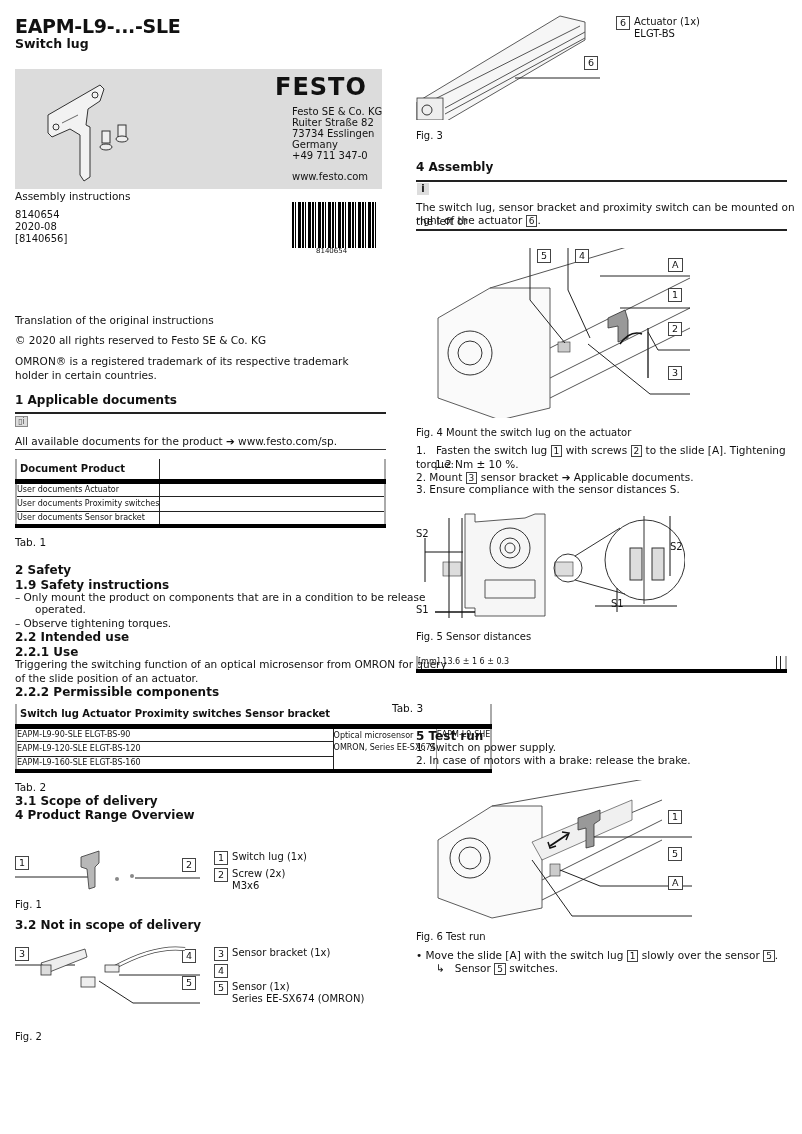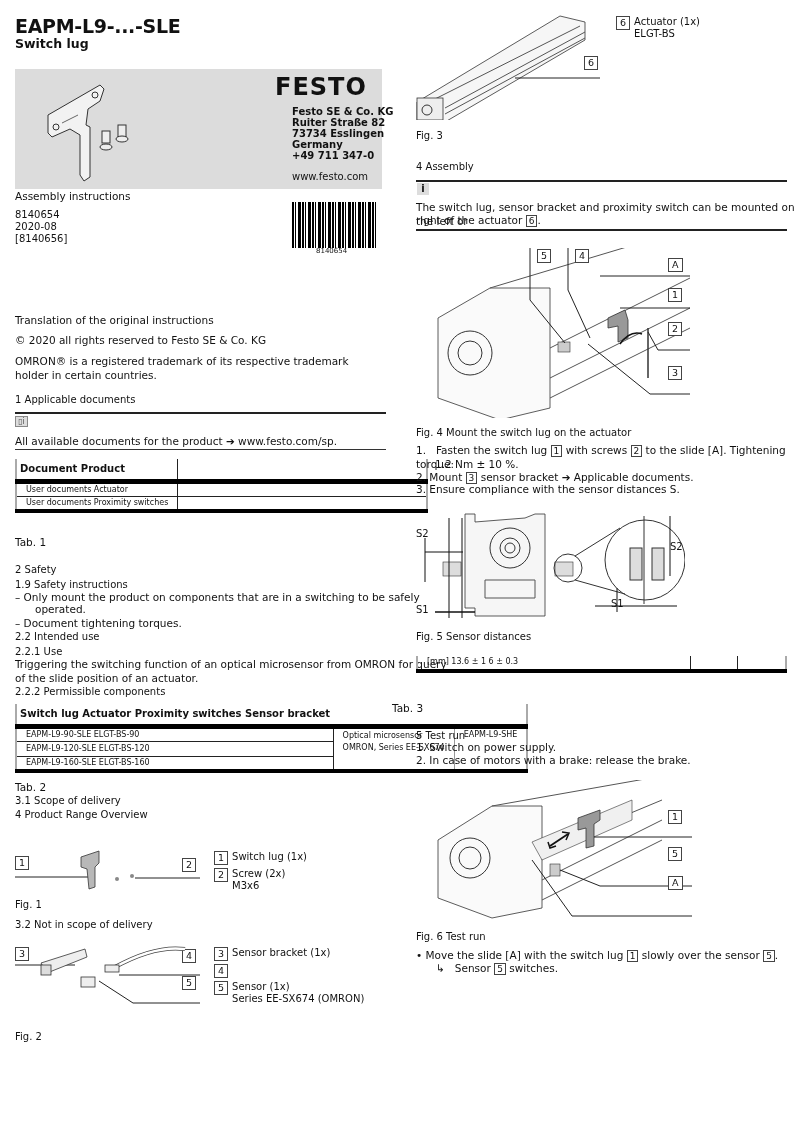--- a/index.html
+++ b/index.html
@@ -3,34 +3,34 @@
 <meta charset="utf-8">
 <style>
   * { box-sizing: border-box; margin: 0; padding: 0; }
   html, body { width: 802px; height: 1134px; background: #ffffff; overflow: hidden; }
   body { position: relative; font-family: "DejaVu Sans", "Liberation Sans", sans-serif; color: #111; font-size: 10.5px; line-height: 1.3; }
   .abs { position: absolute; }
   .title { left: 15px; top: 14px; font-size: 19px; font-weight: bold; letter-spacing: -0.3px; }
   .subtitle { left: 15px; top: 36px; font-size: 12.5px; font-weight: bold; }
   .graybox { left: 15px; top: 69px; width: 367px; height: 120px; background: #dcdcdc; }
   .festo { left: 275px; top: 72px; font-size: 24px; font-weight: 900; letter-spacing: 1px; font-family: "DejaVu Sans", sans-serif; }
-  .addr { left: 292px; top: 106px; font-size: 10px; line-height: 11px; font-weight: bold; }
+  .addr { left: 292px; top: 106px; font-size: 10px; line-height: 11px; }
   .web { left: 292px; top: 170px; font-size: 10px; }
   .doc-type { left: 15px; top: 190px; }
   .nums { left: 15px; top: 209px; line-height: 12px; font-size: 10px; }
   .barcode { left: 292px; top: 202px; width: 84px; height: 46px;
     background: repeating-linear-gradient(90deg, #000 0 2px, #fff 2px 3px, #000 3px 4px, #fff 4px 6px, #000 6px 9px, #fff 9px 10px); }
   .barcode-num { left: 316px; top: 247px; font-size: 7px; }
   .para { left: 15px; font-size: 10.5px; }
-  .h1 { left: 15px; font-weight: normal; font-size: 10px; }
+  .h1 { left: 15px; font-weight: bold; font-size: 12px; }
   .rule { height: 1.5px; background: #222; }
   .thinrule { height: 1px; background: #333; }
   .book-icon { left: 15px; top: 416px; width: 13px; height: 11px; background: #ddd; border: 1px solid #888; font-size: 8px; line-height: 9px; text-align: center; color: #555; }
   table.doc { position: absolute; border-collapse: collapse; font-size: 8px; }
-  table.doc td { border-bottom: 1px solid #222; padding: 1px 9px; height: 15px; vertical-align: middle; white-space: nowrap; overflow: visible; }
+  table.doc td { border-bottom: 1px solid #222; padding: 1px 0; height: 15px; vertical-align: middle; white-space: nowrap; overflow: visible; }
   table.doc th { font-size: 10px; font-weight: bold; text-align: left; padding: 3px 3px; height: 22px; border-bottom: 5px solid #000; white-space: nowrap; overflow: visible; }
   table.doc tr:last-child td { border-bottom: 4px solid #000; }
   .lc { border-left: 2px solid #aaa; }
   .rc { border-right: 2px solid #aaa; }
   .vsep { border-left: 1.5px solid #222; }
   .callout { display: inline-block; border: 1px solid #444; padding: 0 3px; font-size: 9.5px; line-height: 12px; min-width: 13px; text-align: center; background: #fff; }
   .callout-sm { display: inline-block; border: 1px solid #444; padding: 0 2px; font-size: 9px; line-height: 10px; }
   .legend-item { font-size: 10px; line-height: 12px; }
   .legend-line { display: flex; gap: 4px; align-items: flex-start; }
   .fig { font-size: 10px; }
@@ -75,43 +75,47 @@
 <div class="abs para" style="top:314px">Translation of the original instructions</div>
 <div class="abs para" style="top:334px">© 2020 all rights reserved to Festo SE &amp; Co. KG</div>
 <div class="abs para" style="top:354px;width:370px;line-height:14px">OMRON® is a registered trademark of its respective trademark holder in certain countries.</div>
 
 <div class="abs h1" style="top:393px">1 Applicable documents</div>
 <div class="abs rule" style="left:15px;top:412px;width:371px"></div>
 <div class="abs book-icon">▯i</div>
 <div class="abs para" style="top:435px">All available documents for the product ➔ www.festo.com/sp.</div>
 <div class="abs thinrule" style="left:15px;top:449px;width:371px"></div>
 
-<table class="doc" style="left:15px;top:459px;width:413px">
+<table class="doc" style="left:15px;top:459px;width:371px">
   <tbody>
       <tr>
         <th class="lc" style="width:115px">Document Product</th>
         <th class="vsep rc"></th>
       </tr>
   <tr>
         <td class="lc">User documents Actuator</td>
         <td class="vsep rc"></td>
       </tr>
   <tr>
         <td class="lc">User documents Proximity switches</td>
         <td class="vsep rc"></td>
       </tr>
+  <tr>
+        <td class="lc">User documents Sensor bracket</td>
+        <td class="vsep rc"></td>
+      </tr>
 </tbody>
   </table>
 <div class="abs para" style="top:536px">Tab. 1</div>
 
 <div class="abs h1" style="top:563px">2 Safety</div>
 <div class="abs h1" style="top:578px">1.9 Safety instructions</div>
-<div class="abs para" style="top:591px">– Only mount the product on components that are in a switching to be safely</div>
+<div class="abs para" style="top:591px">– Only mount the product on components that are in a condition to be release</div>
 <div class="abs para" style="top:603px;left:35px">operated.</div>
-<div class="abs para" style="top:617px">– Document tightening torques.</div>
+<div class="abs para" style="top:617px">– Observe tightening torques.</div>
 <div class="abs h1" style="top:630px">2.2 Intended use</div>
 <div class="abs h1" style="top:645px">2.2.1 Use</div>
 <div class="abs para" style="top:658px">Triggering the switching function of an optical microsensor from OMRON for query</div>
 <div class="abs para" style="top:672px">of the slide position of an actuator.</div>
 <div class="abs h1" style="top:685px">2.2.2 Permissible components</div>
 
 <table class="doc" style="left:15px;top:704px;width:371px">
   <tbody>
       <tr>
         <th class="lc" colspan="2">Switch lug Actuator Proximity switches Sensor bracket</th>

